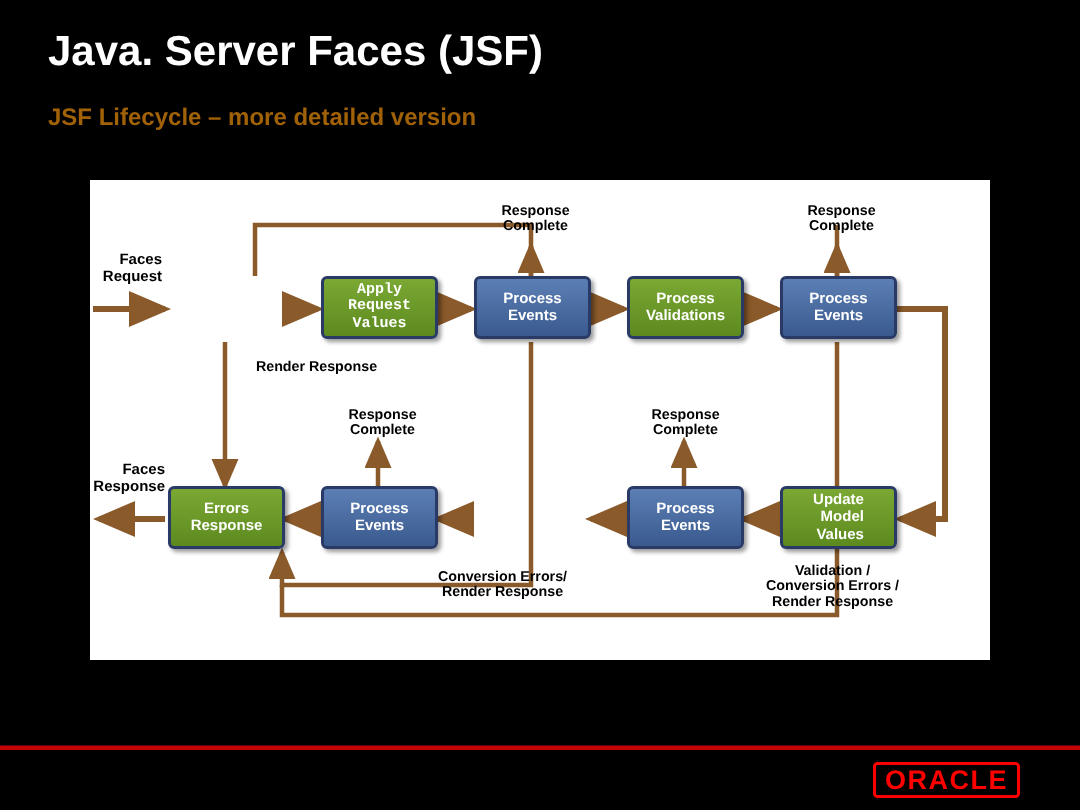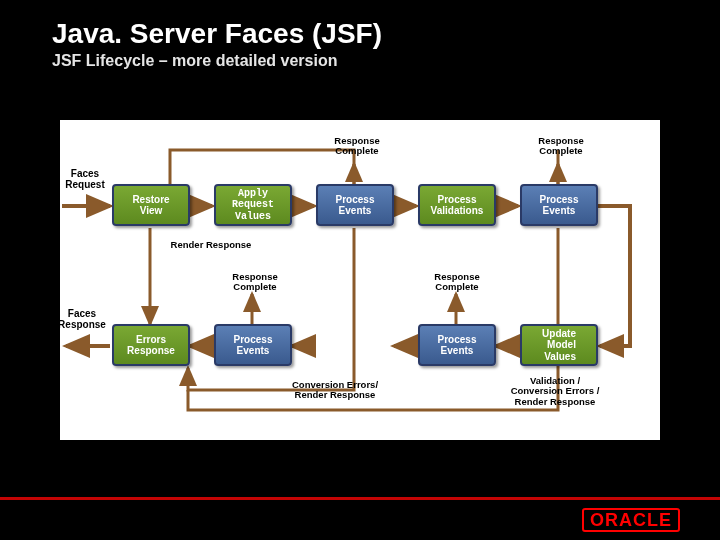--- a/index.html
+++ b/index.html
@@ -1,24 +1,24 @@
 <!DOCTYPE html>
 <html><head>
 <meta charset="utf-8">
 <style>
   * { box-sizing: border-box; margin: 0; padding: 0; }
   body { width: 720px; height: 540px; background: #000; font-family: Arial, Helvetica, sans-serif; position: relative; overflow: hidden; }
-  .header { position: absolute; left: 52px; top: 18px; text-decoration: underline; }
+  .header { position: absolute; left: 32px; top: 18px; text-decoration: underline; }
   .title { color: #fff; font-size: 28px; font-weight: bold; }
-  .subtitle { color: #e5e5e5; font-size: 16px; font-weight: bold; margin-top: 2px; }
+  .subtitle { color: #a16207; font-size: 16px; font-weight: bold; margin-top: 20px; }
   .diagram { position: absolute; left: 60px; top: 120px; width: 600px; height: 320px; background: #fff; }
   .pbox { position: absolute; width: 78px; height: 42px; border: 2px solid #2a3a66; border-radius: 4px; display: flex; align-items: center; justify-content: center; text-align: center; color: #fff; font-size: 10px; font-weight: bold; line-height: 1.15; box-shadow: 2px 2px 3px rgba(0,0,0,.4); }
   .green { background: linear-gradient(#7aa833,#5d8a1f); }
   .blue  { background: linear-gradient(#5b7fb5,#3a5a8e); }
-  .elabel { position: absolute; color: #000; font-size: 10px; font-weight: bold; text-align: center; line-height: 1.1; }
+  .elabel { position: absolute; color: #000; font-size: 10px; font-weight: bold; text-align: right; line-height: 1.1; }
   .alabel { position: absolute; color: #000; font-size: 9.5px; font-weight: bold; text-align: center; line-height: 1.1; }
   .footer { position: absolute; left: 0; bottom: 0; width: 720px; }
   .redline { height: 3px; background: #c40404; }
   .brand { height: 40px; background: #000; display: flex; justify-content: flex-end; align-items: center; padding-right: 40px; }
   .oracle-logo { display: inline-block; color: #f00; font-size: 18px; font-weight: bold; letter-spacing: 1px; border: 2px solid #f00; border-radius: 3px; padding: 0 6px; line-height: 20px; }
   svg.arrows { position: absolute; left: 0; top: 0; width: 600px; height: 320px; pointer-events: none; }
 </style>
 </head>
 <body>
 
@@ -64,24 +64,20 @@
     <path d="M294 108 L294 270 L128 270 L128 248" fill="none" stroke="#8a5a2b" stroke-width="3" marker-end="url(#ah)"></path>
 
     <path d="M498 108 L498 290 L128 290 L128 270" fill="none" stroke="#8a5a2b" stroke-width="3"></path>
   </svg>
 
   <div class="elabel" style="left: 2px; top: 48px; width: 46px; white-space: pre-line;">Faces
 Request</div>
   <div class="elabel" style="left: -6px; top: 188px; width: 56px; white-space: pre-line;">Faces
 Response</div>
 
-  <div class="pbox green" style="left:52px;  top:64px">
-      <span style="white-space: pre-line;">Restore
-View</span>
-    </div>
   <div class="pbox green" style="left:154px; top:64px">
       <span style="white-space: pre-line; font-family: Liberation Mono, monospace;">Apply
 Request
 Values</span>
     </div>
   <div class="pbox blue" style="left:256px; top:64px">
       <span style="white-space: pre-line;">Process
 Events</span>
     </div>
   <div class="pbox green" style="left:358px; top:64px">

